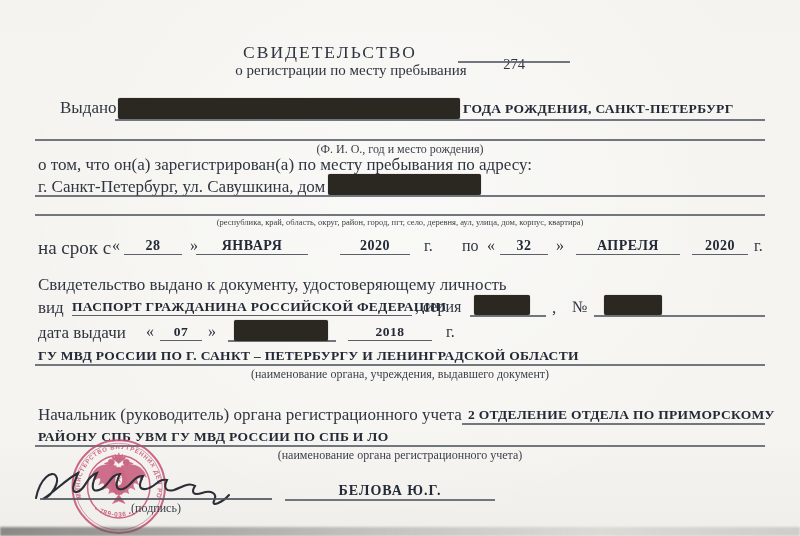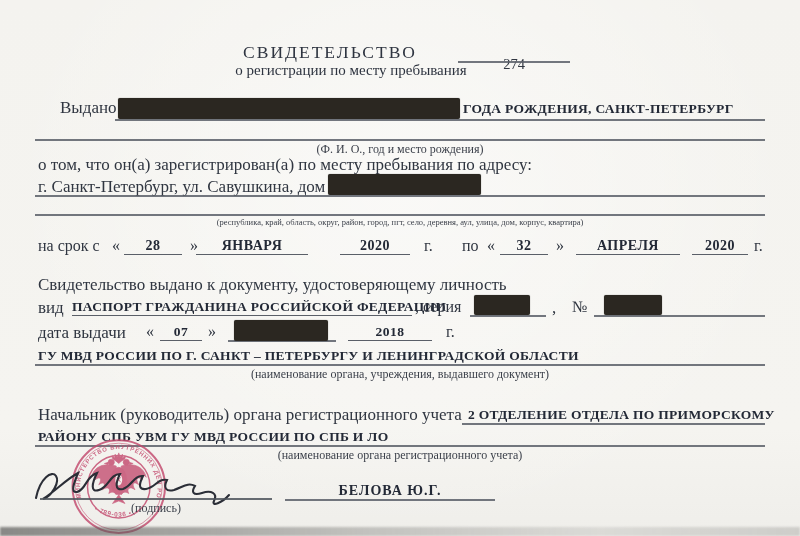--- a/index.html
+++ b/index.html
@@ -51,21 +51,21 @@
   <div class="abs line" style="top:139px;left:35px;width:730px;"></div>
   <div class="abs cap" style="top:142px;left:35px;width:730px;">(Ф. И. О., год и место рождения)</div>
 
   <div class="abs t" style="top:177px;left:38px;">г. Санкт-Петербург, ул. Савушкина, дом</div>
   <div class="abs t" style="top:155px;left:38px;">о том, что он(а) зарегистрирован(а) по месту пребывания по адресу:</div>
   <div class="redact" style="top:174px;left:328px;width:153px;height:21px;"></div>
   <div class="abs line" style="top:195px;left:35px;width:730px;"></div>
   <div class="abs line" style="top:214px;left:35px;width:730px;"></div>
   <div class="abs cap" style="top:217px;left:35px;width:730px;font-size:8.5px;">(республика, край, область, округ, район, город, пгт, село, деревня, аул, улица, дом, корпус, квартира)</div>
 
-  <div class="abs t" style="top:237px;left:38px;font-size:16px;text-align:right;">на срок с</div>
+  <div class="abs t" style="top:237px;left:38px;font-size:19px;text-align:right;">на срок с</div>
   <span class="abs quote" style="top:237px;left:112px;">«</span>
   <div class="fld" style="top:236px;left:124px;width:58px;"><b>28</b></div>
   <span class="abs quote" style="top:237px;left:190px;">»</span>
   <div class="fld" style="top:236px;left:196px;width:112px;"><b>ЯНВАРЯ</b></div>
   <div class="fld" style="top:236px;left:340px;width:70px;"><b>2020</b></div>
   <span class="abs t" style="top:237px;left:424px;font-size:16px;">г.</span>
   <span class="abs t" style="top:237px;left:462px;font-size:16px;">по</span>
   <span class="abs quote" style="top:237px;left:487px;">«</span>
   <div class="fld" style="top:236px;left:500px;width:48px;"><b>32</b></div>
   <span class="abs quote" style="top:237px;left:556px;">»</span>

